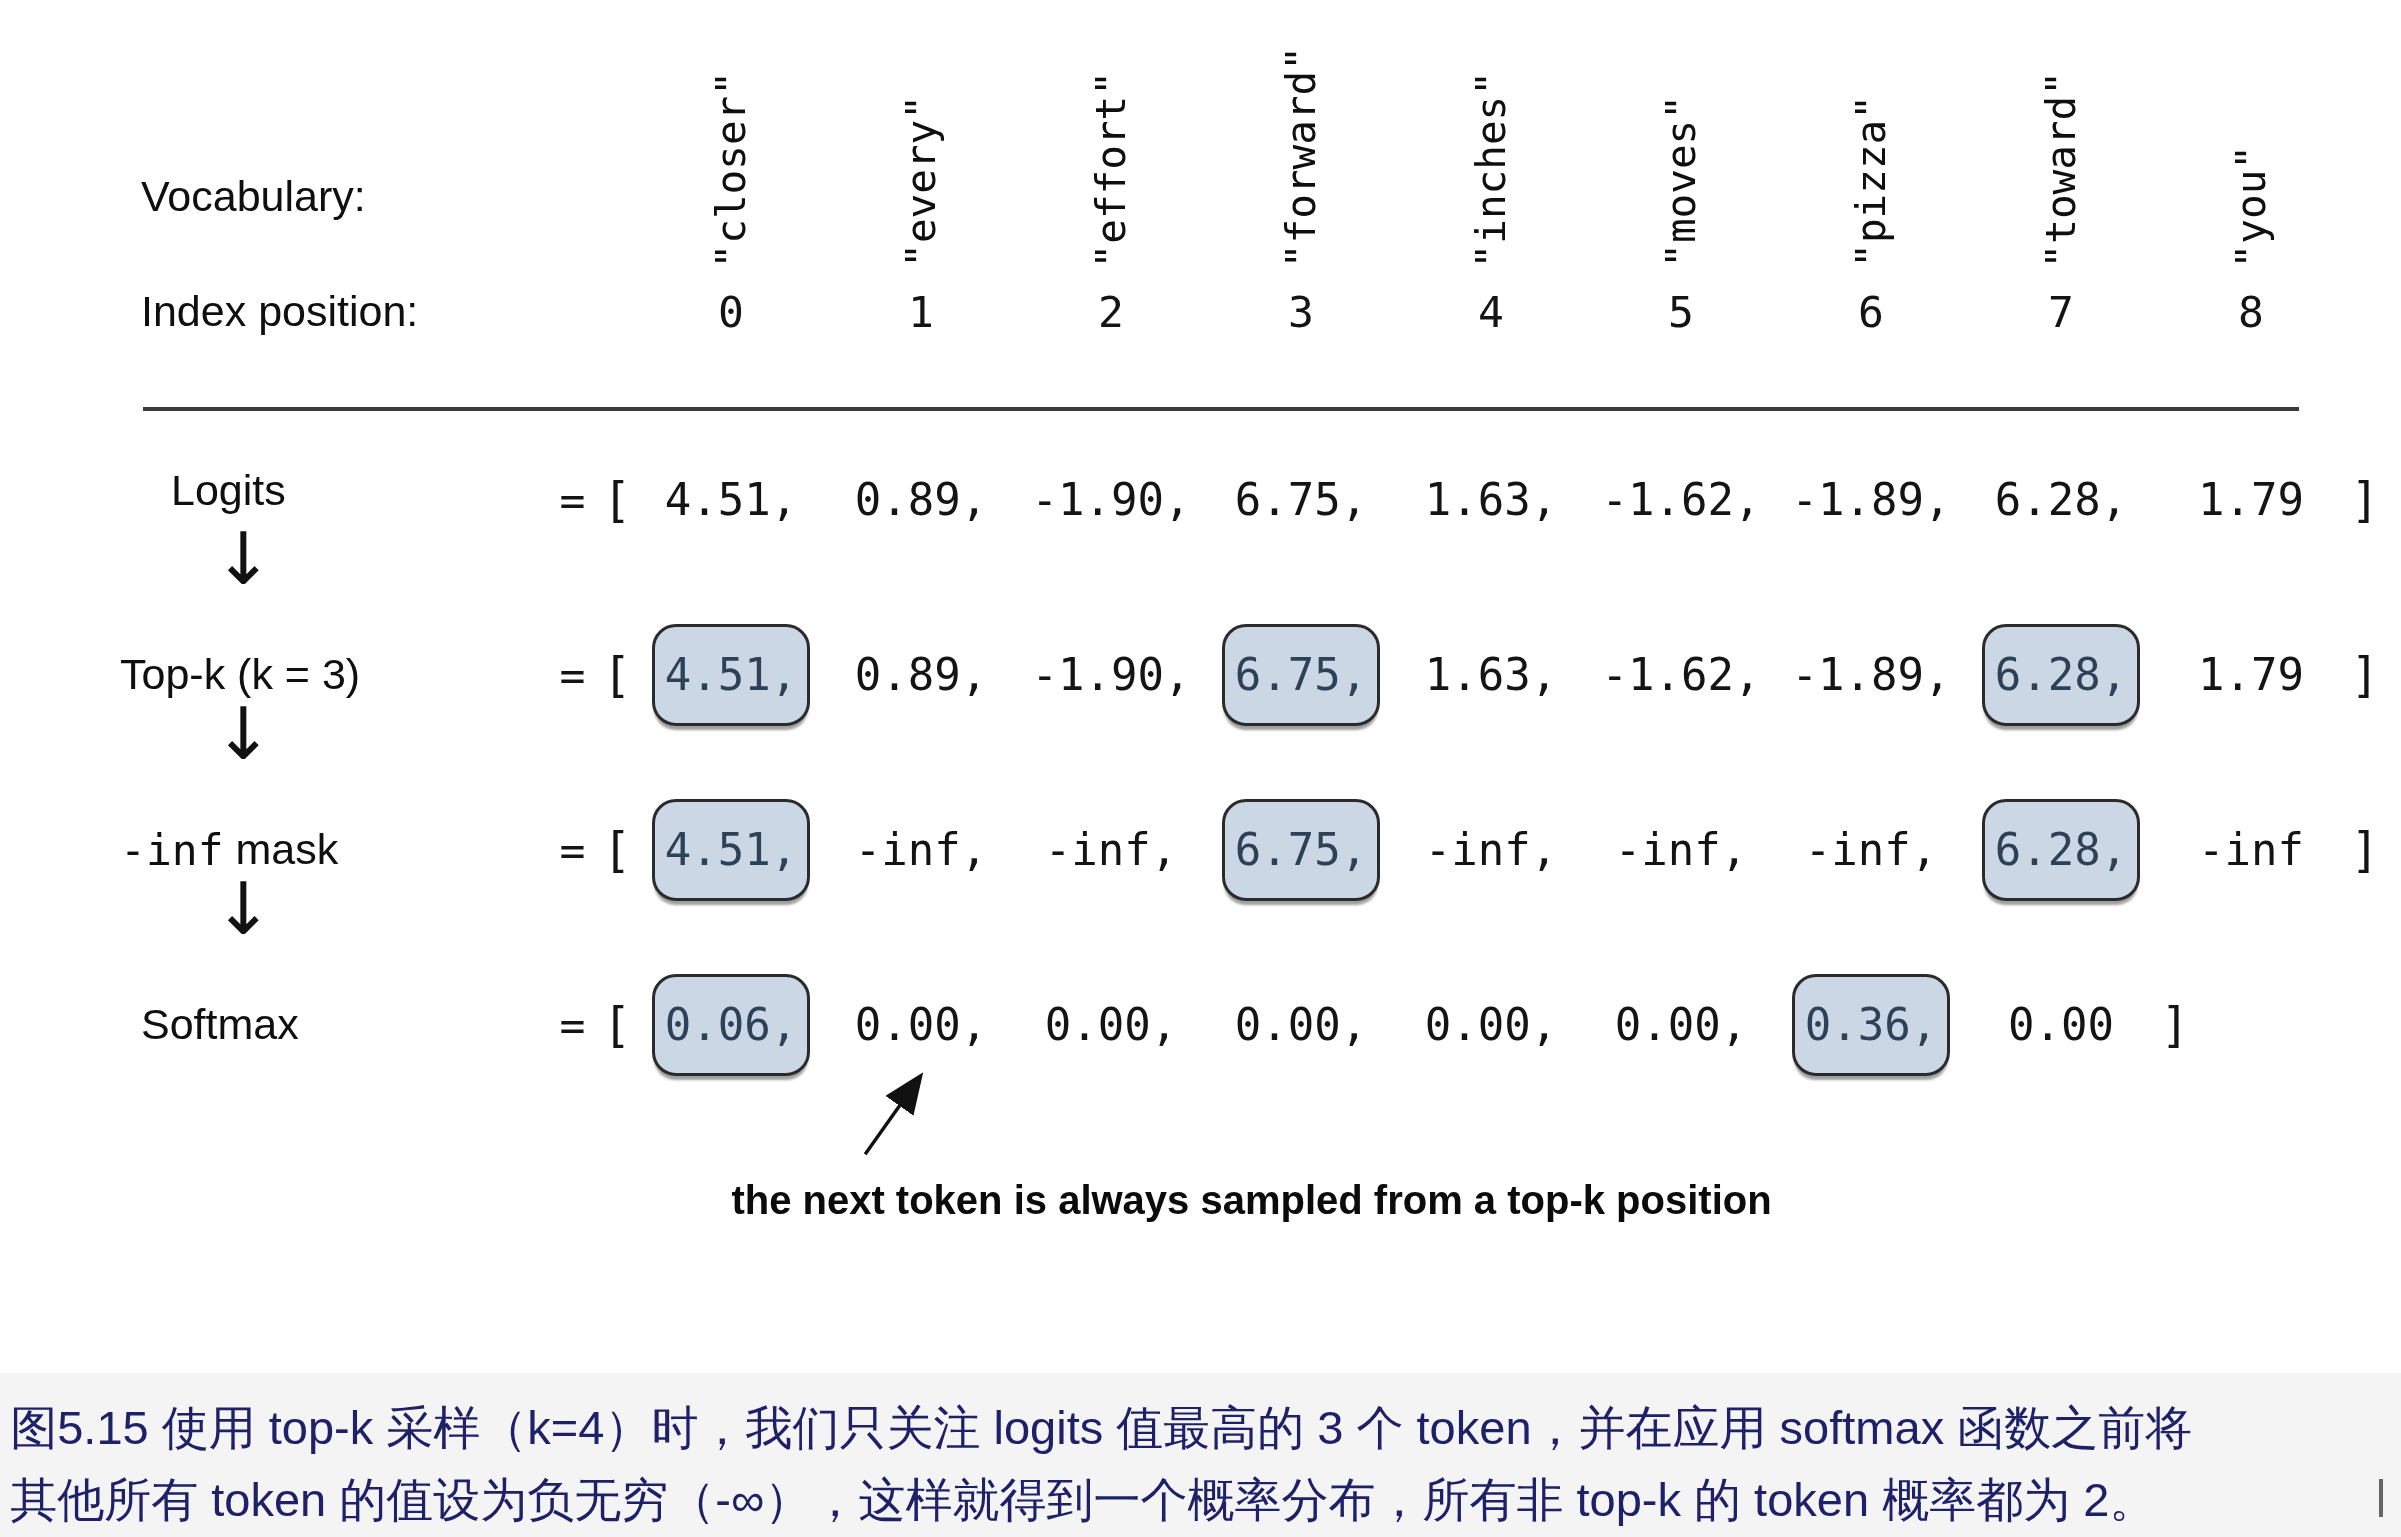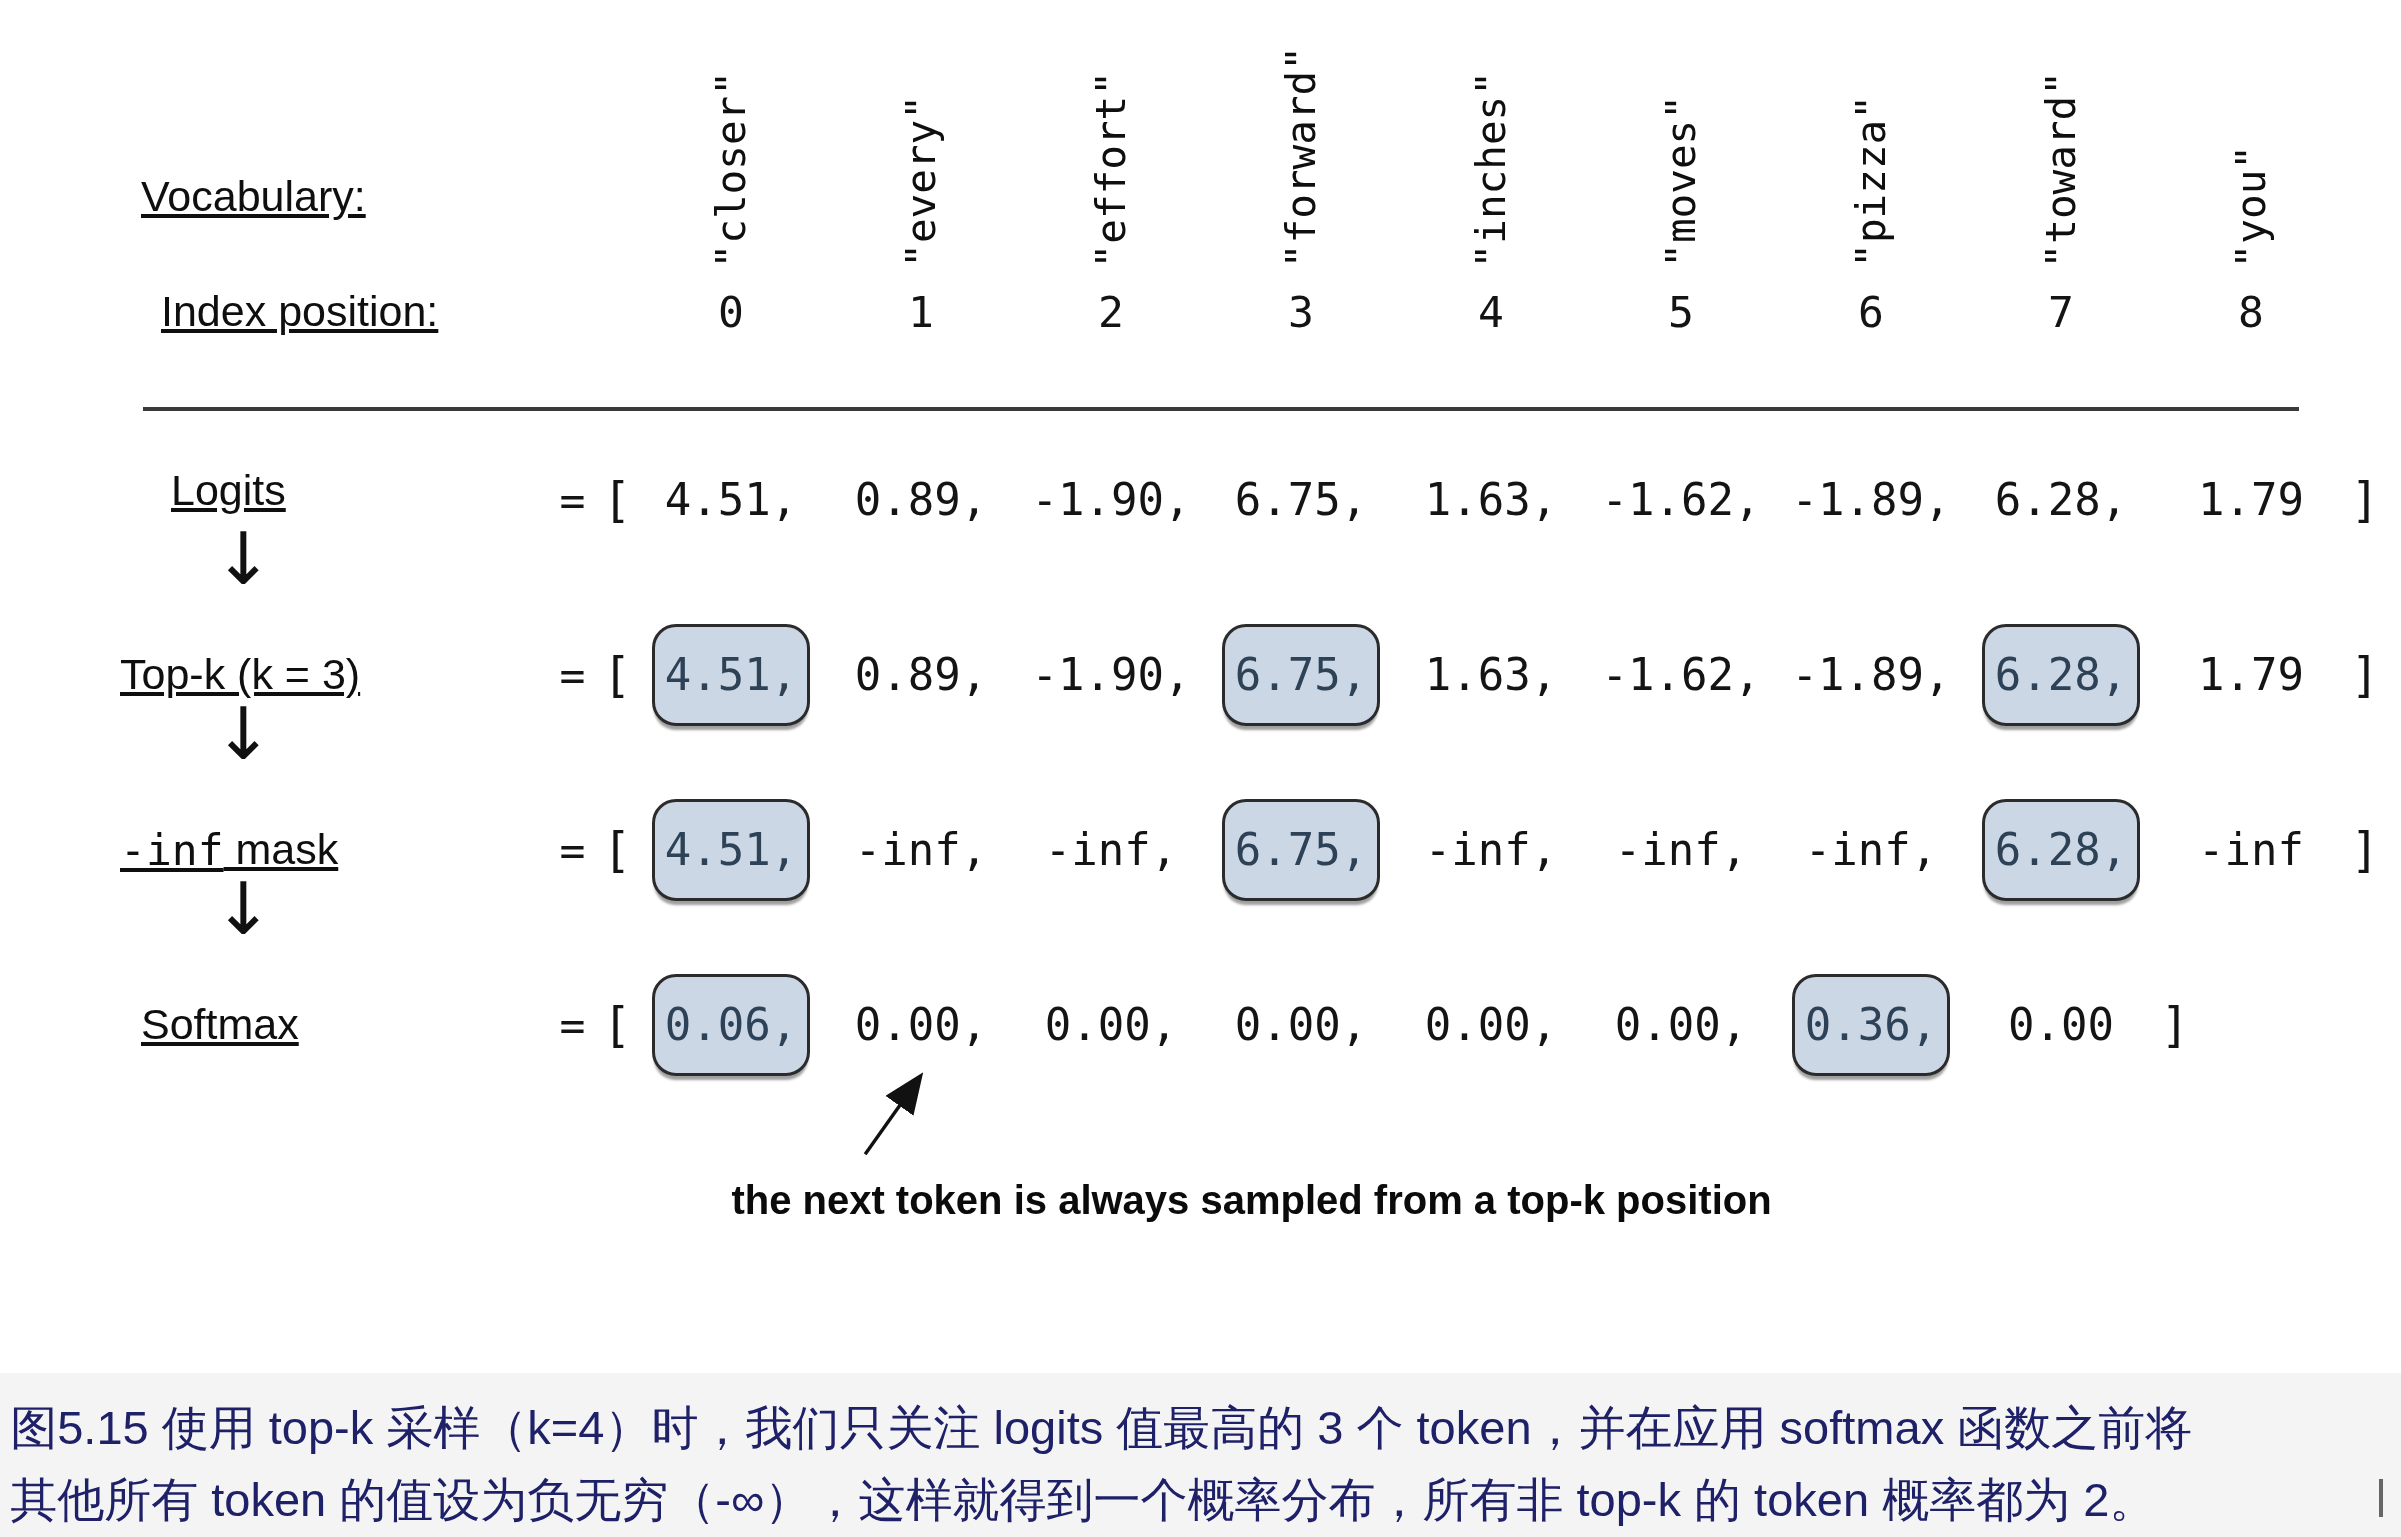--- a/index.html
+++ b/index.html
@@ -5,21 +5,21 @@
   :root{
     --hl-fill:#ccd7e5; --hl-border:#2b2b2b; --hl-text:#2e4257;
     --ink:#141414; --caption:#1f2168; --rule:#3a3a3a;
   }
   *{margin:0;padding:0;box-sizing:content-box;}
   html,body{width:2401px;height:1537px;background:#ffffff;overflow:hidden;
     font-family:"Liberation Sans",sans-serif;color:var(--ink);}
   .abs{position:absolute;}
   
   .side-label{position:absolute;left:141px;height:77px;display:flex;align-items:center;
-    font-size:43px;color:#0f0f0f;text-decoration:underline;}
+    font-size:43px;color:#0f0f0f;}
   
   .colrow{position:absolute;left:547px;display:flex;align-items:center;}
   .colrow .pad-eq{width:51px;text-align:center;font-family:"DejaVu Sans Mono",monospace;font-size:43px;}
   .colrow .pad-br{width:38px;text-align:center;font-family:"DejaVu Sans Mono",monospace;font-size:48px;}
   .colrow .cell{width:190px;display:flex;justify-content:center;align-items:center;
     font-family:"DejaVu Sans Mono",monospace;font-size:44px;color:var(--ink);}
   .vrow{top:12px;height:256px;}
   .vrow .cell{height:256px;align-items:flex-end;}
   .vert{writing-mode:vertical-rl;transform:rotate(180deg);
     font-family:"DejaVu Sans Mono",monospace;font-size:41px;white-space:nowrap;color:#0f0f0f;}
@@ -41,21 +41,21 @@
   .caption-strip{position:absolute;left:0;top:1373px;width:2401px;height:164px;background:#f4f4f5;}
   .caption{position:absolute;left:10.2px;top:1392px;width:2383px;
     font-size:47px;line-height:72px;color:var(--caption);}
   .text-cursor{position:absolute;left:2379px;top:1479px;width:4.3px;height:38px;background:#666;}
   svg{display:block;}
 </style>
 </head>
 <body>
 
 <div class="side-label" style="top:158px;">Vocabulary:</div>
-<div class="side-label" style="top:273px;margin-left:20px;">Index position:</div>
+<div class="side-label" style="top:273px;">Index position:</div>
 
 <div class="colrow vrow">
   <div class="pad-eq"></div>
   <div class="pad-br"></div>
 <div class="cell">
       <span class="vert">"closer"</span>
     </div>
     <div class="cell">
       <span class="vert">"every"</span>
     </div>

